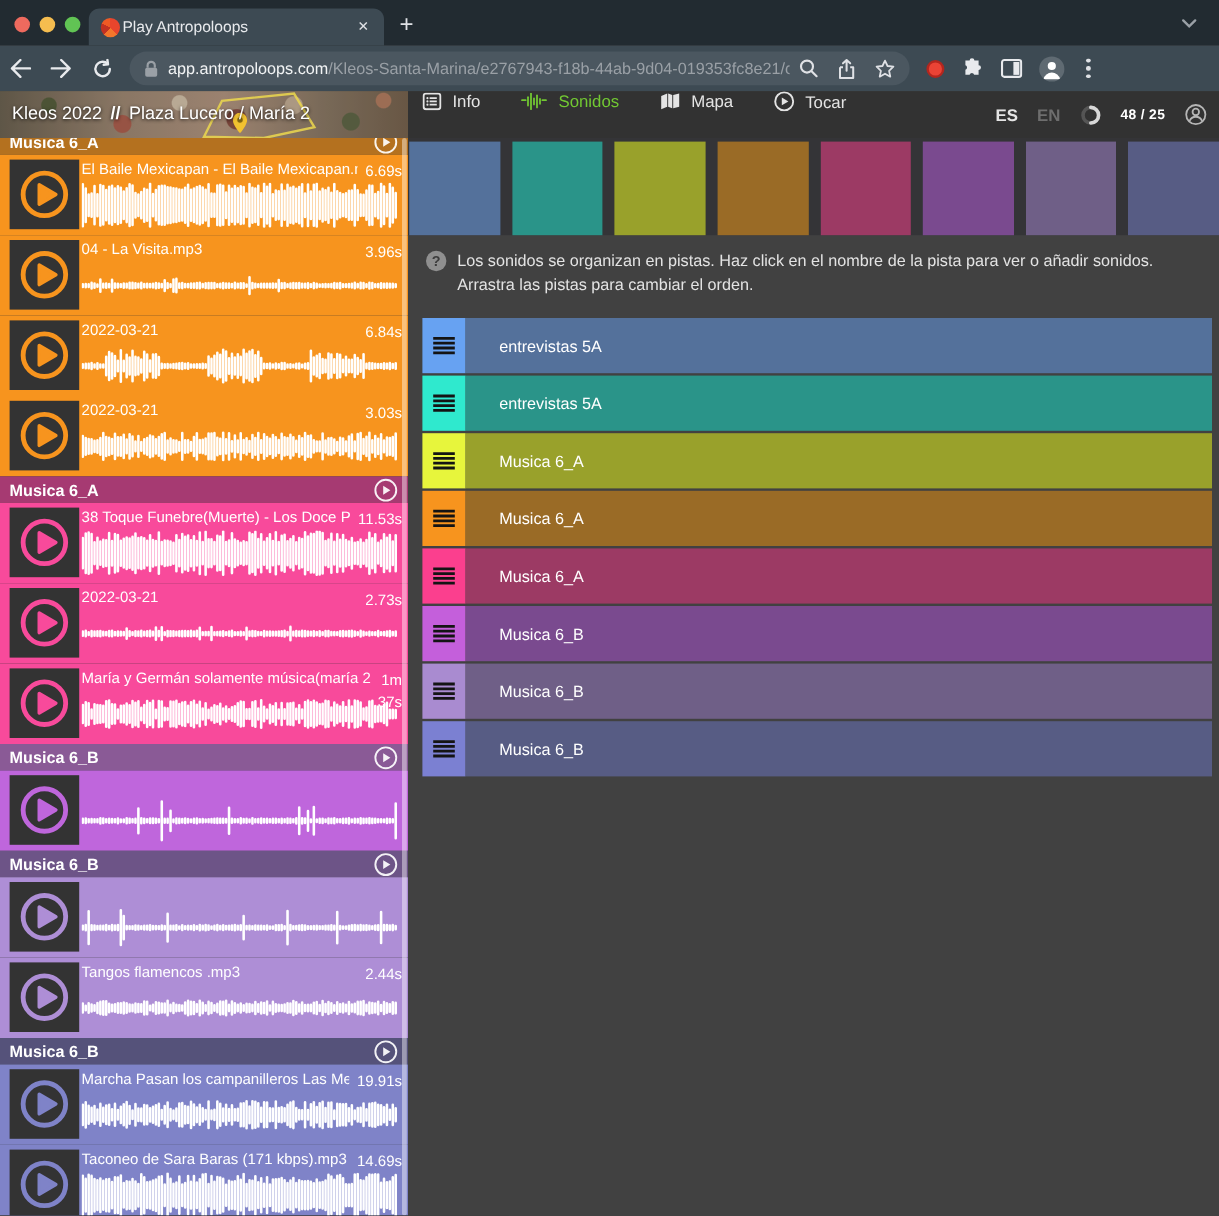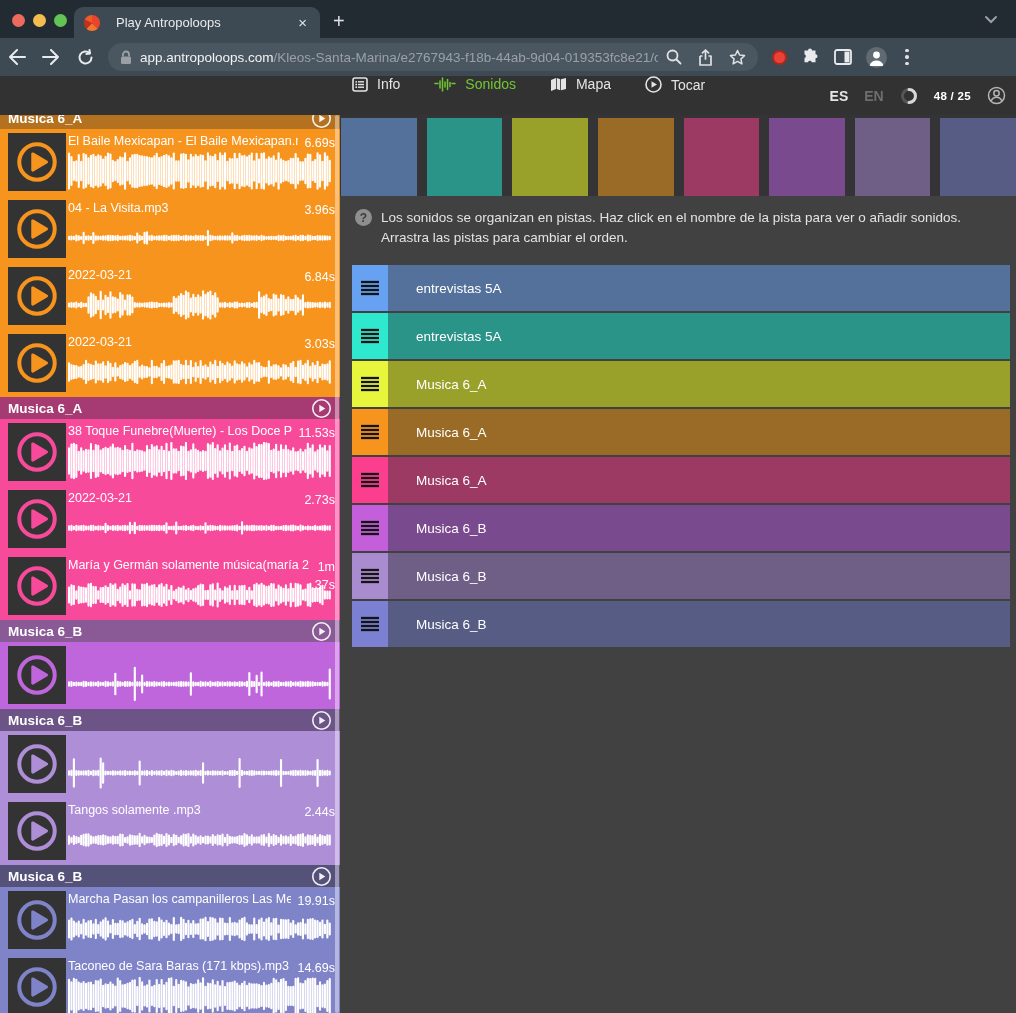--- a/index.html
+++ b/index.html
@@ -6,21 +6,21 @@
   html,body { width:1016px; height:1013px; overflow:hidden; background:#414141;
               font-family:"Liberation Sans", sans-serif; }
   .screen { position:relative; width:1016px; height:1013px; }
 
   
   .tabstrip { position:absolute; left:0; top:0; width:1016px; height:38px; background:#222b31; }
   .traffic { position:absolute; left:12px; top:14px; display:flex; gap:8px; }
   .traffic span { width:13px; height:13px; border-radius:50%; display:block; }
   .tl-close{background:#ee6a5e} .tl-min{background:#f5bd4f} .tl-max{background:#61c454}
   .tab { position:absolute; left:74px; top:7px; width:246px; height:31px; background:#3d4a53;
-         border-radius:9px 9px 0 0; display:flex; align-items:center; padding:0 10px; gap:16px; }
+         border-radius:9px 9px 0 0; display:flex; align-items:center; padding:0 10px; gap:2px; }
   .favicon { width:16px; height:16px; border-radius:50%; flex:0 0 16px;
              background:conic-gradient(#e8452c 0 38%, #f4762b 38% 62%, #c23222 62% 82%, #f05a24 82% 100%); }
   .tab-title { color:#e8eaed; font-size:13px; flex:1; white-space:nowrap; overflow:hidden; }
   .tab-close { color:#dfe1e5; font-size:15px; line-height:1; cursor:default; padding:1px 3px; }
   .newtab { position:absolute; left:333px; top:10px; color:#dfe1e5; font-size:20px; font-weight:300; }
   .strip-chevron { position:absolute; right:18px; top:15px; }
 
   .toolbar { position:absolute; left:0; top:38px; width:1016px; height:38px; background:#3d4a53;
              display:flex; align-items:center; }
   .navbtn { width:34px; display:flex; justify-content:center; }
@@ -174,20 +174,32 @@
       </span>
       <span class="kebab">
           <i></i>
           <i></i>
           <i></i>
         </span>
     </div>
   </div>
 
   <div class="appheader">
+    <div class="photo">
+      <svg class="parcel" width="120" height="39" viewBox="0 0 120 39">
+        <polygon points="20,38 35,8 95,2 112,30 70,39" fill="none" stroke="#ecd84e" stroke-width="2" opacity=".85"></polygon>
+      </svg>
+      <svg class="pin" width="12" height="17" viewBox="0 0 12 17">
+        <path d="M6 0 a6 6 0 0 1 6 6 c0 4.5 -6 11 -6 11 S0 10.5 0 6 A6 6 0 0 1 6 0 Z" fill="#f2c230"></path>
+        <circle cx="6" cy="6" r="2.3" fill="#8a6d12"></circle>
+      </svg>
+      <div class="breadcrumb">
+        <span>Kleos 2022</span><span class="sep">//</span><span>Plaza Lucero / María 2</span>
+      </div>
+    </div>
     <nav class="appnav">
       <span class="navitem">
         <svg width="16" height="15" viewBox="0 0 16 15">
             <rect x="1" y="1" width="14" height="13" rx="2" fill="none" stroke="#e4e4e4" stroke-width="1.6"></rect>
             <line x1="6" y1="4.8" x2="12" y2="4.8" stroke="#e4e4e4" stroke-width="1.4"></line>
             <line x1="6" y1="7.5" x2="12" y2="7.5" stroke="#e4e4e4" stroke-width="1.4"></line>
             <line x1="6" y1="10.2" x2="12" y2="10.2" stroke="#e4e4e4" stroke-width="1.4"></line>
             <circle cx="4.2" cy="4.8" r=".9" fill="#e4e4e4"></circle>
             <circle cx="4.2" cy="7.5" r=".9" fill="#e4e4e4"></circle>
             <circle cx="4.2" cy="10.2" r=".9" fill="#e4e4e4"></circle>
@@ -436,21 +448,21 @@
   </div>
 
   <div class="clip" style="background: rgb(174, 142, 214);">
     <span class="clip-square">
       <svg width="46" height="46" viewBox="0 0 48 48">
             <circle class="pi-c" cx="24" cy="24" r="18.5" fill="none" stroke-width="4.2" stroke="#ae8ed6"></circle>
             <path class="pi-t" d="M19.5 15.5 L34 24 L19.5 32.5 Z" stroke-width="3" stroke-linejoin="round" fill="#ae8ed6" stroke="#ae8ed6"></path>
           </svg>
     </span>
     <div class="clip-head">
-      <span class="clip-title">Tangos solamente .mp3</span>
+      <span class="clip-title">Tangos flamencos .mp3</span>
       <span class="clip-dur">2.44s</span>
     </div>
     <span class="wave">
           <svg viewBox="0 0 260 38" preserveAspectRatio="none">
             <path d="M1.0 15.2L1.0 22.8M3.4 17.1L3.4 20.9M5.8 15.0L5.8 23.0M8.2 16.1L8.2 21.9M10.6 16.8L10.6 21.2M13.0 14.8L13.0 23.2M15.4 13.9L15.4 24.1M17.8 13.3L17.8 24.7M20.2 13.4L20.2 24.6M22.6 15.4L22.6 22.6M25.0 16.3L25.0 21.7M27.4 15.9L27.4 22.1M29.8 15.1L29.8 22.9M32.2 15.1L32.2 22.9M34.6 14.4L34.6 23.6M37.0 15.0L37.0 23.0M39.4 16.0L39.4 22.0M41.8 16.3L41.8 21.7M44.2 15.3L44.2 22.7M46.6 15.7L46.6 22.3M49.0 15.8L49.0 22.2M51.4 13.6L51.4 24.4M53.8 13.8L53.8 24.2M56.2 17.1L56.2 20.9M58.6 16.3L58.6 21.7M61.0 14.3L61.0 23.7M63.4 14.7L63.4 23.3M65.8 15.2L65.8 22.8M68.2 15.2L68.2 22.8M70.6 12.9L70.6 25.1M73.0 16.4L73.0 21.6M75.4 14.8L75.4 23.2M77.8 16.4L77.8 21.6M80.2 16.6L80.2 21.4M82.6 17.0L82.6 21.0M85.0 14.5L85.0 23.5M87.4 12.9L87.4 25.1M89.8 13.7L89.8 24.3M92.2 14.0L92.2 24.0M94.6 15.8L94.6 22.2M97.0 13.0L97.0 25.0M99.4 14.6L99.4 23.4M101.8 16.8L101.8 21.2M104.2 13.9L104.2 24.1M106.6 14.8L106.6 23.2M109.0 16.7L109.0 21.3M111.4 15.4L111.4 22.6M113.8 13.6L113.8 24.4M116.2 13.9L116.2 24.1M118.6 13.0L118.6 25.0M121.0 16.4L121.0 21.6M123.4 13.6L123.4 24.4M125.8 15.1L125.8 22.9M128.2 16.4L128.2 21.6M130.6 15.2L130.6 22.8M133.0 16.8L133.0 21.2M135.4 15.5L135.4 22.5M137.8 15.6L137.8 22.4M140.2 16.4L140.2 21.6M142.6 14.0L142.6 24.0M145.0 15.9L145.0 22.1M147.4 14.4L147.4 23.6M149.8 14.8L149.8 23.2M152.2 13.6L152.2 24.4M154.6 16.9L154.6 21.1M157.0 13.9L157.0 24.1M159.4 15.8L159.4 22.2M161.8 16.4L161.8 21.6M164.2 16.5L164.2 21.5M166.6 16.1L166.6 21.9M169.0 15.0L169.0 23.0M171.4 15.3L171.4 22.7M173.8 13.1L173.8 24.9M176.2 14.2L176.2 23.8M178.6 16.1L178.6 21.9M181.0 14.4L181.0 23.6M183.4 16.6L183.4 21.4M185.8 16.3L185.8 21.7M188.2 16.4L188.2 21.6M190.6 14.6L190.6 23.4M193.0 14.0L193.0 24.0M195.4 16.6L195.4 21.4M197.8 13.1L197.8 24.9M200.2 15.7L200.2 22.3M202.6 14.0L202.6 24.0M205.0 15.1L205.0 22.9M207.4 16.8L207.4 21.2M209.8 14.3L209.8 23.7M212.2 15.9L212.2 22.1M214.6 15.2L214.6 22.8M217.0 16.3L217.0 21.7M219.4 14.1L219.4 23.9M221.8 16.0L221.8 22.0M224.2 15.5L224.2 22.5M226.6 13.9L226.6 24.1M229.0 13.8L229.0 24.2M231.4 13.1L231.4 24.9M233.8 16.4L233.8 21.6M236.2 14.4L236.2 23.6M238.6 14.9L238.6 23.1M241.0 15.3L241.0 22.7M243.4 13.8L243.4 24.2M245.8 16.5L245.8 21.5M248.2 14.0L248.2 24.0M250.6 15.0L250.6 23.0M253.0 15.9L253.0 22.1M255.4 14.2L255.4 23.8M257.8 14.6L257.8 23.4" stroke="#fff" stroke-width="2.1" fill="none" stroke-linecap="round"></path>
           </svg>
         </span>
   </div>
 
   <div class="section-header" style="background: rgb(85, 82, 122);">

